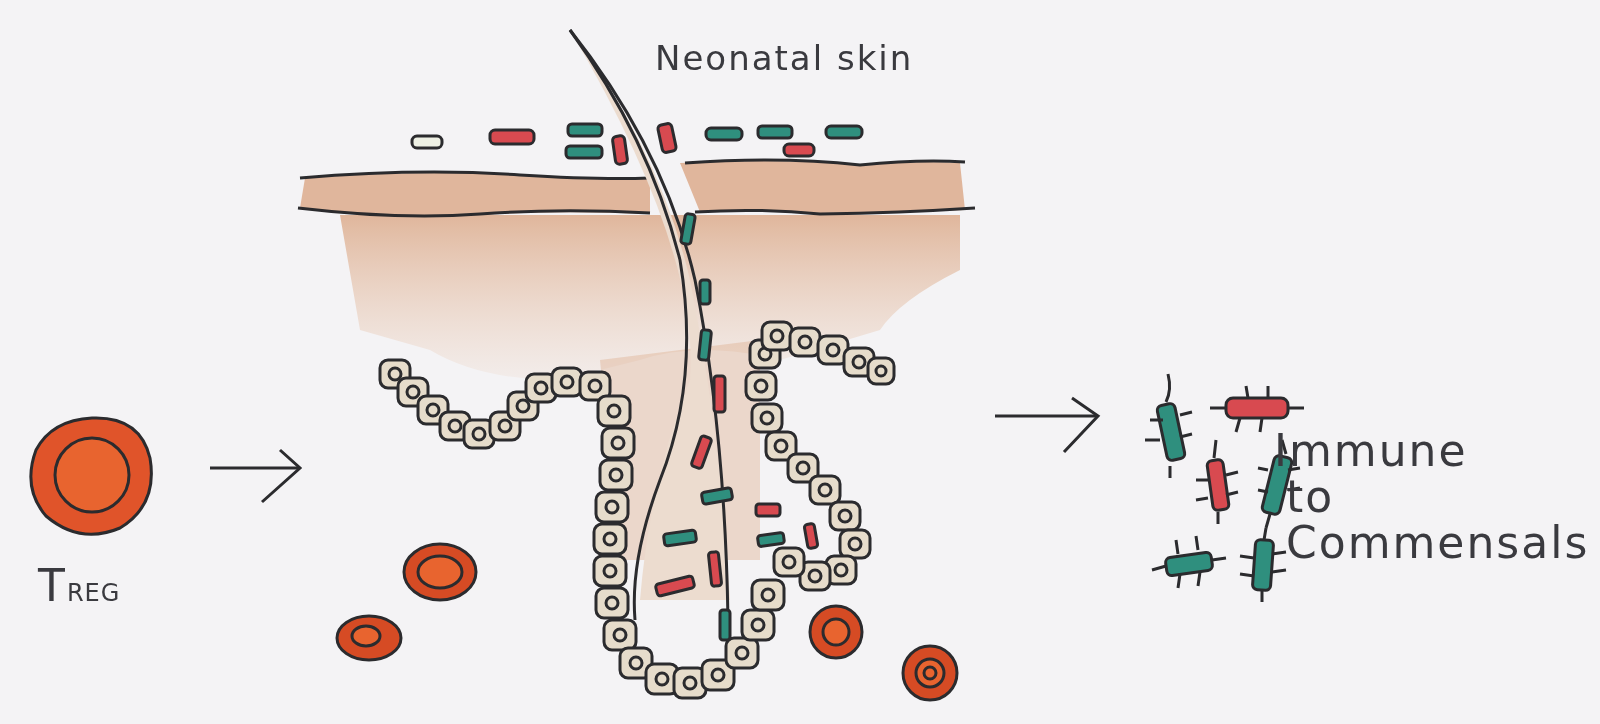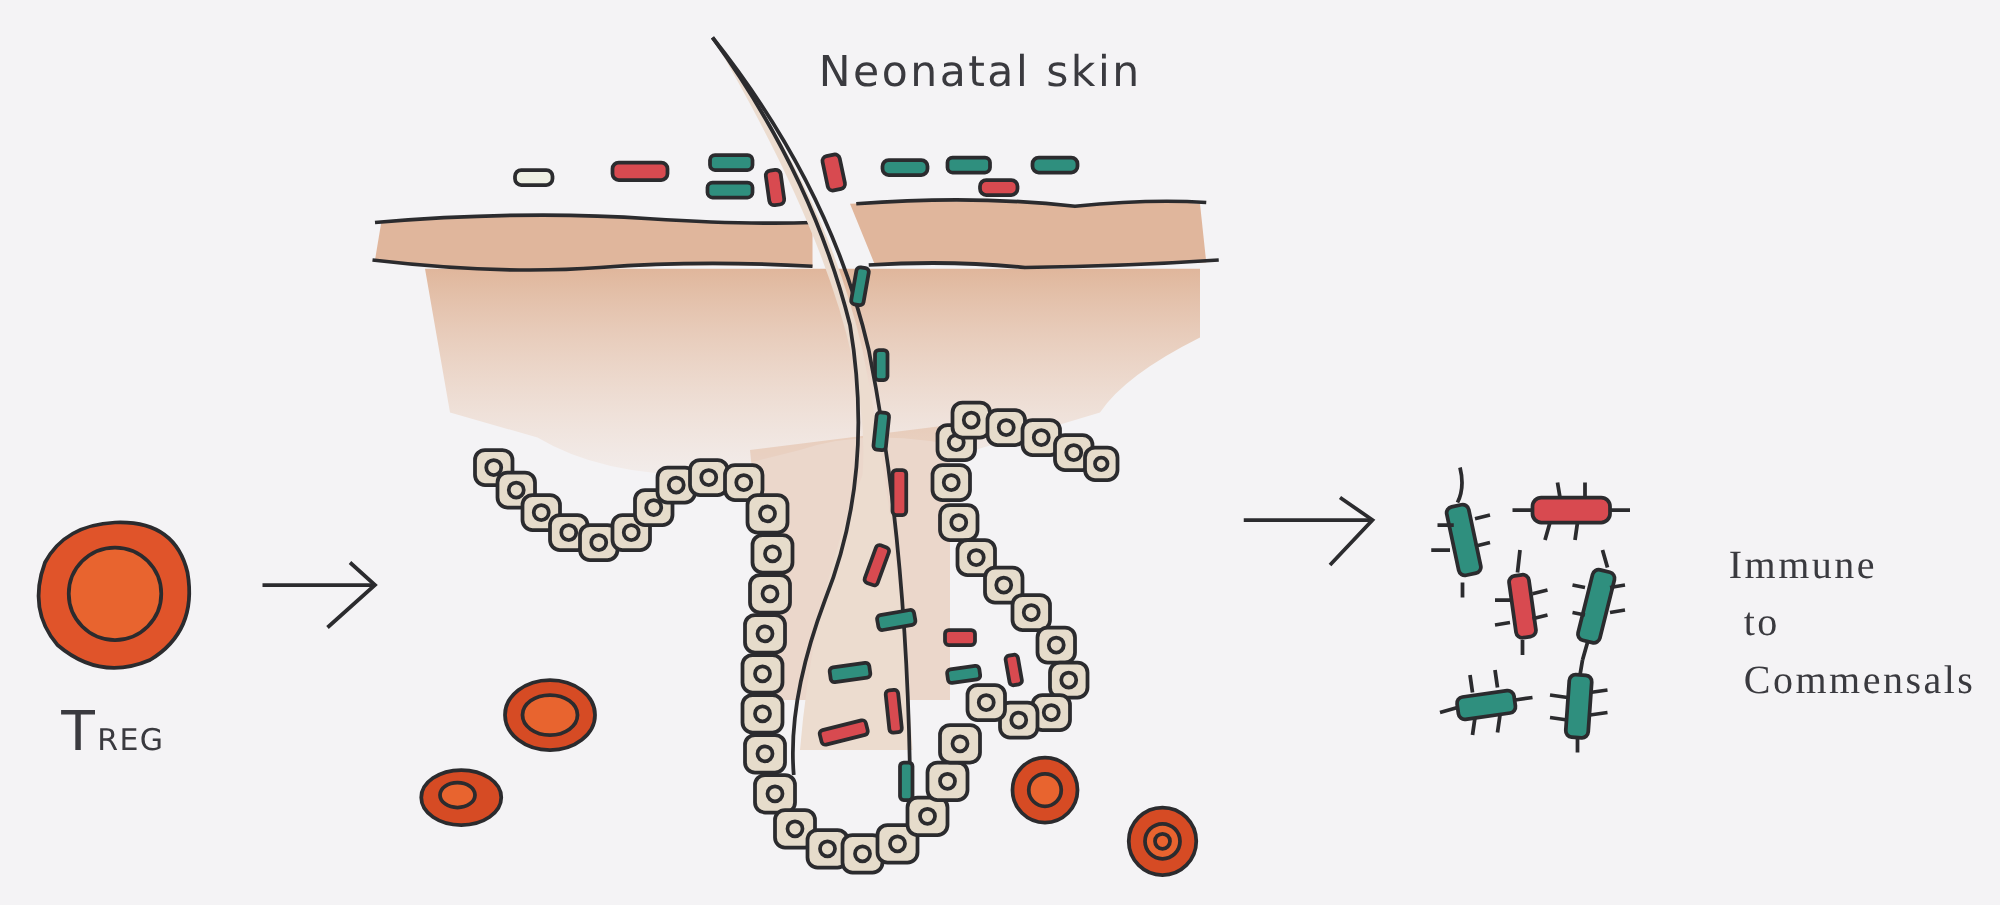--- a/index.html
+++ b/index.html
@@ -9,23 +9,23 @@
     font-family: "DejaVu Sans", sans-serif;
     position: relative;
   }
   .stage { position: absolute; left: 0; top: 0; width: 1600px; height: 528px; }
   .label {
     position: absolute; color: #3a3a3f;
     font-family: "DejaVu Sans", sans-serif;
     letter-spacing: 2px; font-weight: normal;
   }
   .title { left: 655px; top: 38px; font-size: 34px; }
-  .treg { left: 49px; top: 560px; font-size: 44px; }
+  .treg { left: 38px; top: 560px; font-size: 44px; }
   .treg .sub { font-size: 24px; letter-spacing: 1px; }
-  .outcome { left: 1383px; top: 428px; font-size: 32px; line-height: 46px; font-family: Liberation Serif, serif; }
+  .outcome { left: 1274px; top: 428px; font-size: 44px; line-height: 46px; }
   .outcome div:nth-child(2) { margin-left: 12px; }
   .outcome div:nth-child(3) { margin-left: -6px; }
 </style>
 </head>
 <body>
 
 <div class="stage">
   <svg width="1600" height="724" viewBox="0 0 1600 724" xmlns="http://www.w3.org/2000/svg">
     <defs>
       <linearGradient id="dermis" x1="0" y1="0" x2="0" y2="1">

